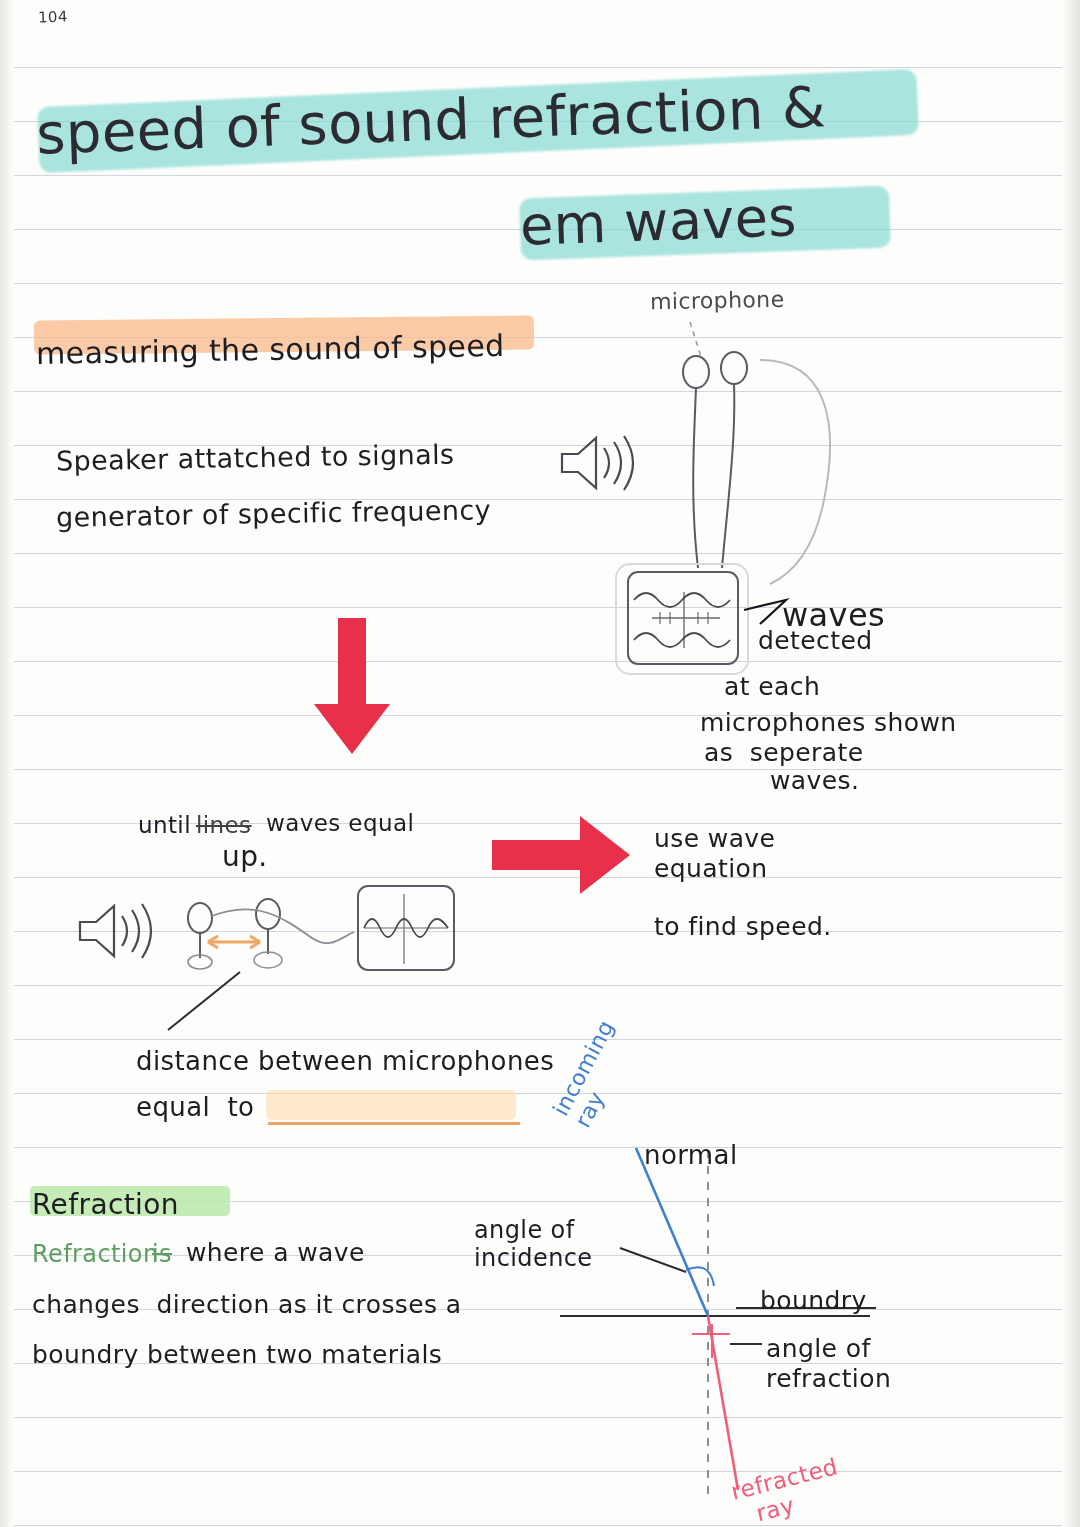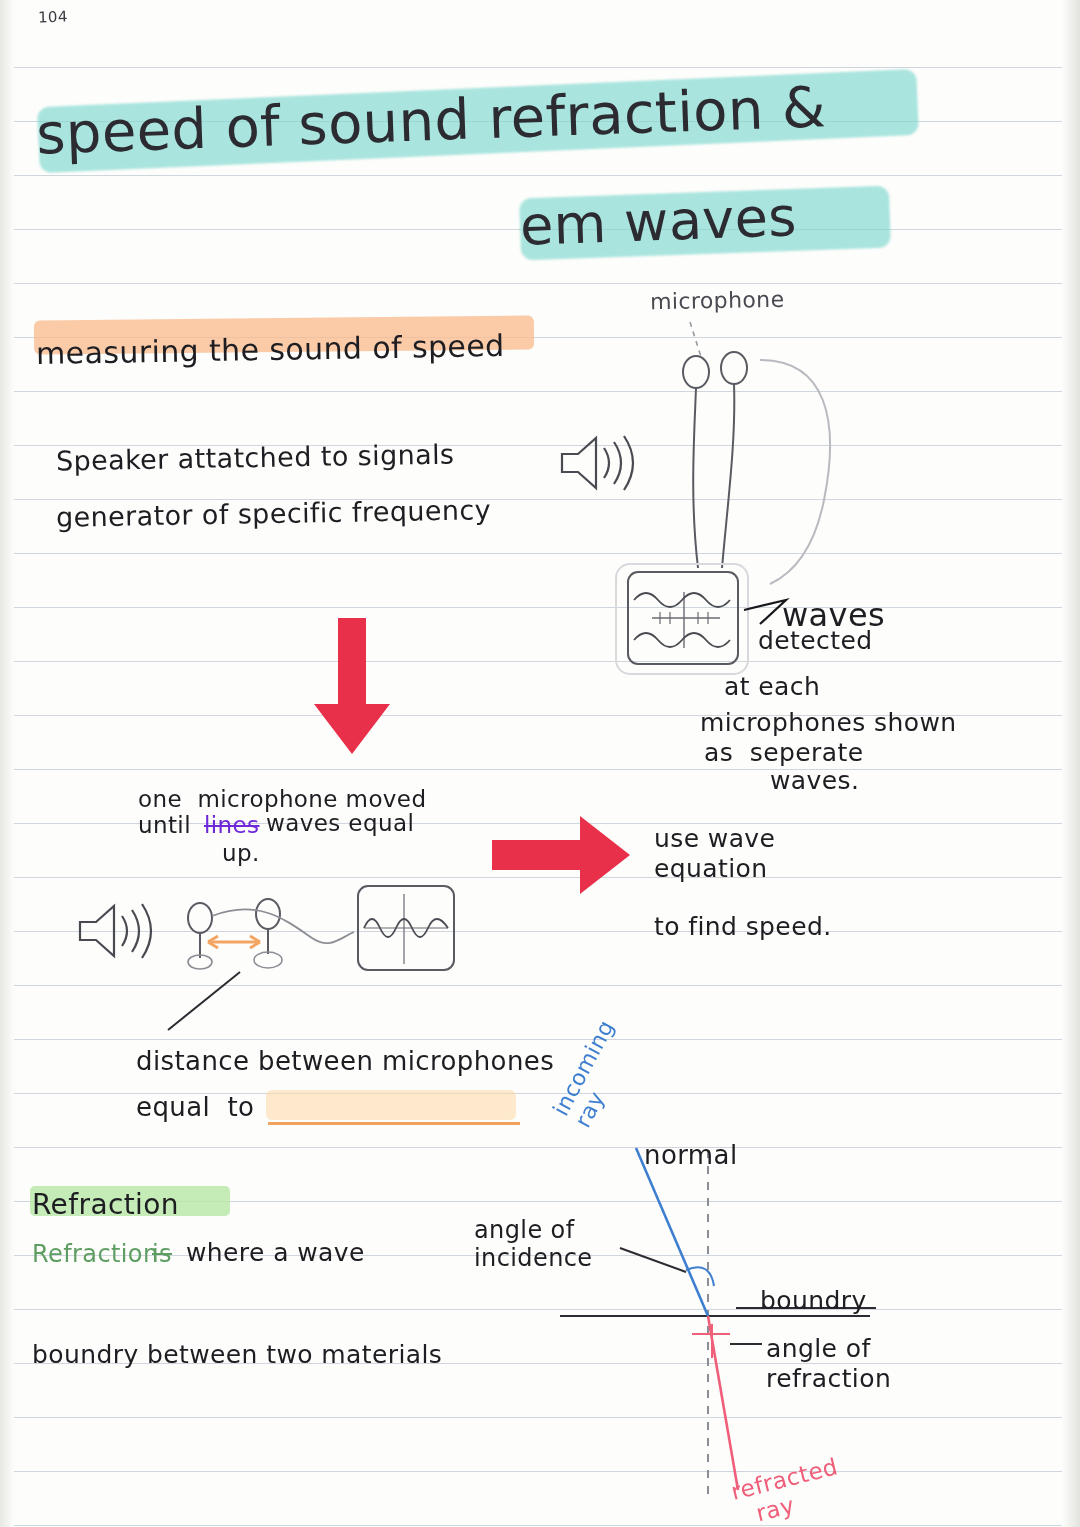--- a/index.html
+++ b/index.html
@@ -170,25 +170,24 @@
   <div class="hand" style="left:758px; top:626px; font-size:25px;">detected</div>
   <div class="hand" style="left:724px; top:672px; font-size:25px;">at each</div>
   <div class="hand" style="left:700px; top:708px; font-size:25px;">microphones shown</div>
   <div class="hand" style="left:704px; top:738px; font-size:25px;">as  seperate</div>
   <div class="hand" style="left:770px; top:766px; font-size:25px;">waves.</div>
 
   <svg class="arrow-red" style="left:308px; top:618px;" width="90" height="140" viewBox="0 0 90 140">
     <path d="M30 0 L58 0 L58 86 L82 86 L44 136 L6 86 L30 86 Z" fill="#e8304a"></path>
   </svg>
 
-  <div class="hand" style="left:138px; top:786px; font-size:23px;">one  microphone moved</div>
   <div class="hand" style="left:138px; top:812px; font-size:23px;">until</div>
-  <div class="hand" style="left:204px; top:812px; font-size:23px; text-decoration:line-through; color:#6d28d9;">lines</div>
+  <div class="hand" style="left:196px; top:812px; font-size:23px; text-decoration:line-through; color:#404040;">lines</div>
   <div class="hand" style="left:266px; top:810px; font-size:23px;">waves equal</div>
-  <div class="hand" style="left:222px; top:840px; font-size:23px;">up.</div>
+  <div class="hand" style="left:222px; top:840px; font-size:28px;">up.</div>
 
   <svg style="position:absolute;left:72px;top:880px;" width="420" height="130" viewBox="0 0 420 130">
 
     <path d="M8 42 L24 42 L42 26 L42 76 L24 60 L8 60 Z" fill="none" stroke="#4a4a52" stroke-width="2.2"></path>
     <path d="M50 36 Q60 51 50 66" fill="none" stroke="#4a4a52" stroke-width="2.2"></path>
     <path d="M60 30 Q74 51 60 72" fill="none" stroke="#4a4a52" stroke-width="2.2"></path>
     <path d="M70 24 Q88 51 70 78" fill="none" stroke="#4a4a52" stroke-width="2.2"></path>
 
     <ellipse cx="128" cy="38" rx="12" ry="15" fill="none" stroke="#5a5a62" stroke-width="2"></ellipse>
     <path d="M128 53 L128 78" stroke="#5a5a62" stroke-width="2"></path>
@@ -223,20 +222,21 @@
   <div class="hand" style="left:136px; top:1092px; font-size:26px;">equal  to</div>
   <div class="head-high" style="left:266px; top:1090px; width:250px; height:30px; background:#ffd9a8; opacity:.55;"></div>
   <div class="orange-underline" style="left:268px; top:1122px; width:252px;"></div>
 
   <div class="head-high2" style="left:30px; top:1186px; width:200px; height:30px;"></div>
   <div class="hand" style="left:32px; top:1188px; font-size:28px;">Refraction</div>
 
   <div class="hand green-text" style="left:32px; top:1240px; font-size:24px;">Refraction</div>
   <div class="hand green-text" style="left:152px; top:1240px; font-size:24px; text-decoration:line-through;">is</div>
   <div class="hand" style="left:186px; top:1238px; font-size:25px;">where a wave</div>
+  <div class="hand" style="left:32px; top:1290px; font-size:25px;">changes  direction as it crosses a</div>
   <div class="hand" style="left:32px; top:1340px; font-size:25px;">boundry between two materials</div>
 
   <svg style="position:absolute;left:540px;top:1120px;" width="460" height="400" viewBox="0 0 460 400">
 
     <path d="M168 30 L168 380" stroke="#8d8d95" stroke-width="2" stroke-dasharray="8 8" fill="none"></path>
 
     <path d="M20 196 L330 196" stroke="#2b2b31" stroke-width="2" fill="none"></path>
 
     <path d="M96 28 L168 196" stroke="#3f7fd0" stroke-width="2.6" fill="none"></path>
 

